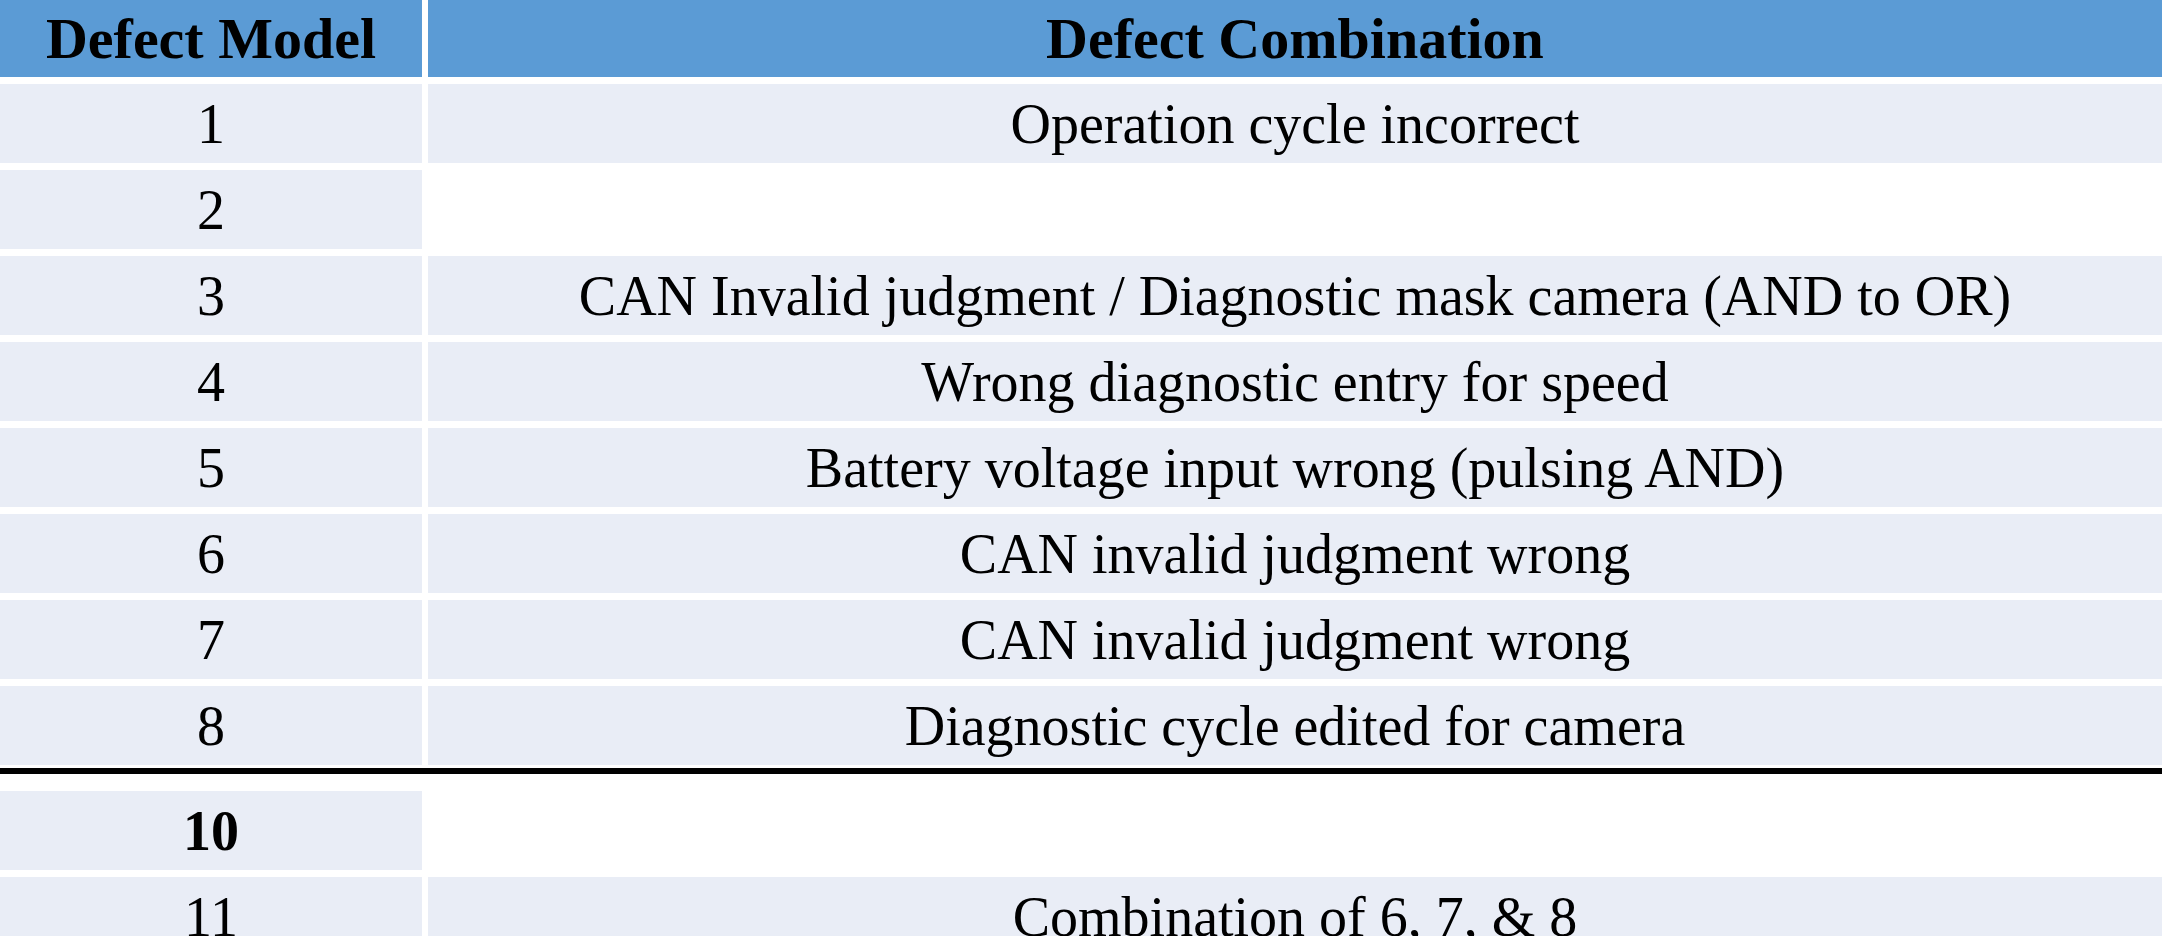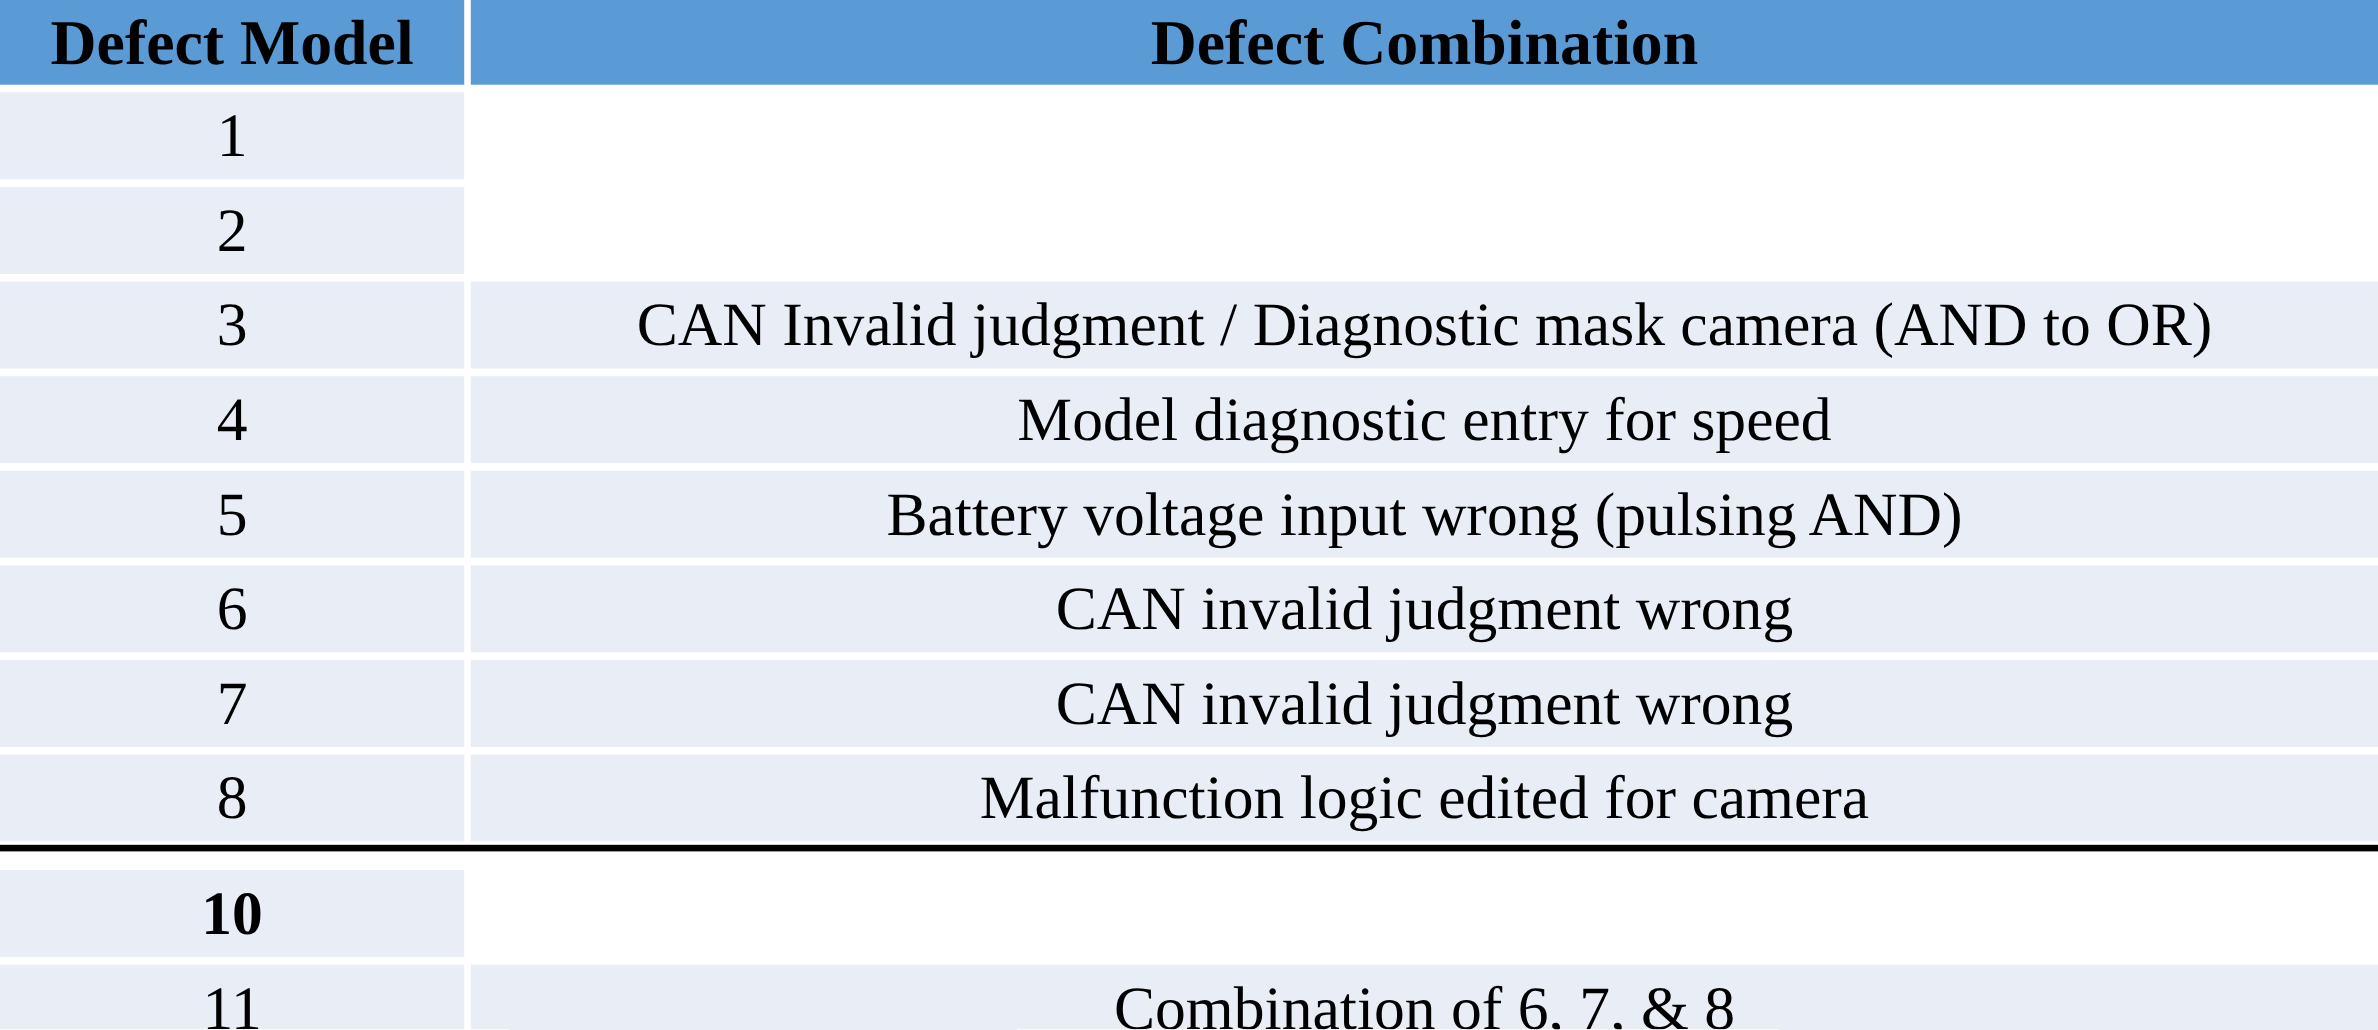--- a/index.html
+++ b/index.html
@@ -60,54 +60,55 @@
 
 <div class="stage">
   <div class="tbl">
     <div class="row header">
       <div class="cell">Defect Model</div>
       <div class="cell">Defect Combination</div>
     </div>
     <div>
   <div class="row">
     <div class="cell">1</div>
+    <div class="cell">Operation cycle incorrect</div>
   </div>
 
   <div class="row">
     <div class="cell">2</div>
   </div>
 
   <div class="row">
     <div class="cell">3</div>
     <div class="cell">CAN Invalid judgment / Diagnostic mask camera (AND to OR)</div>
   </div>
 
   <div class="row">
     <div class="cell">4</div>
-    <div class="cell">Model diagnostic entry for speed</div>
+    <div class="cell">Wrong diagnostic entry for speed</div>
   </div>
 
   <div class="row">
     <div class="cell">5</div>
     <div class="cell">Battery voltage input wrong (pulsing AND)</div>
   </div>
 
   <div class="row">
     <div class="cell">6</div>
     <div class="cell">CAN invalid judgment wrong</div>
   </div>
 
   <div class="row">
     <div class="cell">7</div>
     <div class="cell">CAN invalid judgment wrong</div>
   </div>
 
   <div class="row">
     <div class="cell">8</div>
-    <div class="cell">Malfunction logic edited for camera</div>
+    <div class="cell">Diagnostic cycle edited for camera</div>
   </div>
 <div class="sep"></div>
   <div class="row">
     <div class="cell">10</div>
   </div>
 
   <div class="row">
     <div class="cell">11</div>
     <div class="cell">Combination of 6, 7, &amp; 8</div>
   </div>

